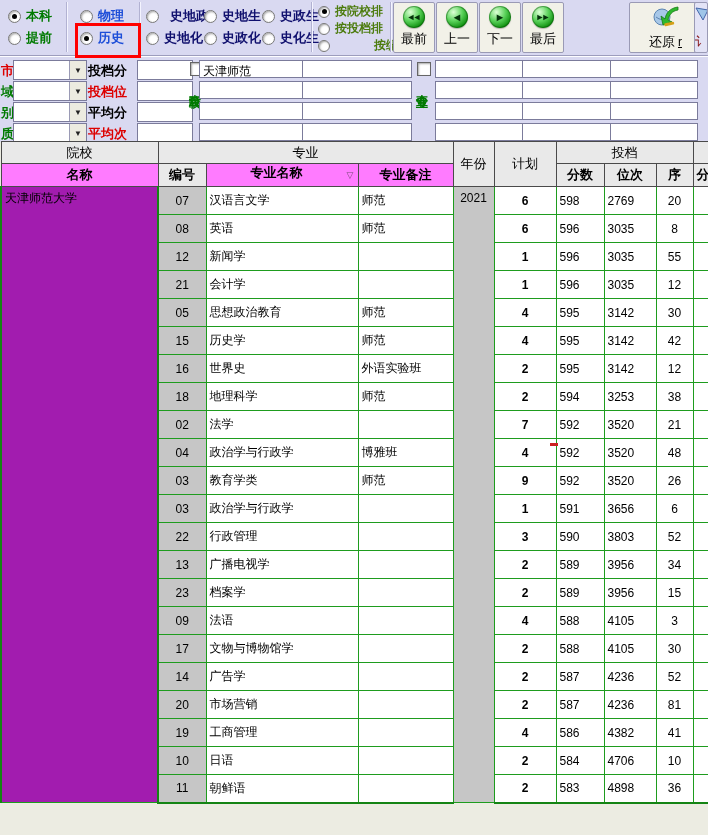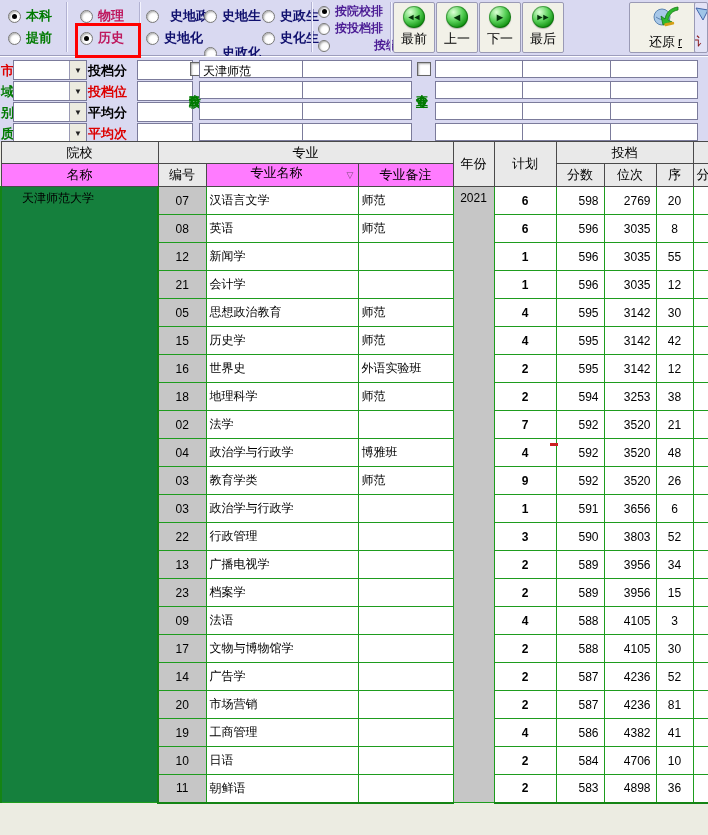--- a/index.html
+++ b/index.html
@@ -12,23 +12,23 @@
   .groove{position:absolute;top:2px;height:50px;width:0;
           border-left:1px solid #b2b2d2;border-right:1px solid #f4f4ff;}
   .radio-item{position:absolute;display:flex;align-items:center;gap:5px;white-space:nowrap;}
   .rb{width:11px;height:11px;border-radius:50%;background:#fff;flex:0 0 11px;
       border:1px solid #777;box-shadow:inset 1px 1px 2px #a9a9a9;position:relative;}
   .rb.sel::after{content:"";position:absolute;left:3px;top:3px;width:5px;height:5px;
       border-radius:50%;background:#000;}
   .rb.small{width:10px;height:10px;flex-basis:10px;}
   .rb.small.sel::after{left:2.5px;top:2.5px;}
   .lab-batch{color:#007a00;font-weight:bold;font-size:13px;}
-  .lab-subject{color:#be185d;font-weight:bold;font-size:13px;}
+  .lab-subject{color:#1d4ed8;font-weight:bold;font-size:13px;}
   .lab-combo{color:#10106e;font-weight:bold;font-size:13px;}
-  .lab-sort{color:#4c1d95;font-weight:bold;font-size:12px;}
+  .lab-sort{color:#4d7c0f;font-weight:bold;font-size:12px;}
   #subject-highlight{position:absolute;left:75px;top:23px;width:60px;height:29px;
       border:3px solid #f00;pointer-events:none;z-index:5;}
   .tbtn{position:absolute;top:2px;height:51px;background:#F2F1E8;
       border:1px solid #9a9ab5;border-radius:2px;display:flex;flex-direction:column;
       align-items:center;justify-content:flex-start;padding-top:3px;box-sizing:border-box;
       font-size:13px;color:#000;cursor:default;}
   .tbtn .cap{margin-top:2px;white-space:nowrap;}
   .tbtn .key{text-decoration:underline;margin-left:3px;font-size:12px;}
   .sphere{width:22px;height:22px;border-radius:50%;
       background:radial-gradient(circle at 34% 28%, #ddffd6 0%, #5ad25a 42%, #129212 74%, #0a660a 100%);
@@ -57,33 +57,33 @@
   .cb{position:absolute;width:12px;height:12px;background:#fff;border:1px solid #666;
       box-shadow:inset 1px 1px 2px #aaa;}
   .vlabel{position:absolute;writing-mode:vertical-rl;text-orientation:upright;
       font-size:12px;font-weight:bold;color:#007a00;letter-spacing:1px;line-height:14px;}
   
   #tablewrap{position:absolute;left:0;top:141px;width:708px;}
   table{border-collapse:collapse;table-layout:fixed;width:708px;}
   thead td{background:#E9E9E9;border:1px solid #4a4a4a;font-size:13px;color:#000;
       text-align:center;padding:0;overflow:hidden;white-space:nowrap;}
   thead tr.gr td{height:21px;}
-  thead tr.sr td{height:22px;}
+  thead tr.sr td{height:22px;font-weight:bold;}
   td.hmag{background:#FF7BFF;}
   .sortmark{float:right;margin-right:4px;font-size:9px;color:#7a4a7a;line-height:22px;}
   tbody td{border:1px solid #1E9C1E;font-size:12px;color:#000;background:#fff;
       height:28px;padding:0 3px;overflow:hidden;white-space:nowrap;box-sizing:border-box;}
   tbody tr:last-child td{border-bottom:2px solid #148414;}
-  td.cname{background:#15803d;vertical-align:top;padding:3px 2px 0 20px;
+  td.cname{background:#a21caf;vertical-align:top;padding:3px 2px 0 3px;
       border-left:2px solid #148414;border-right:2px solid #148414;}
   td.ccode{background:#C6C6C6;text-align:center;}
   td.cmajor,td.cnote{text-align:left;}
   td.cyear{background:#C6C6C6;vertical-align:top;text-align:center;padding-top:4px;}
   td.cplan{font-weight:bold;text-align:center;}
-  td.cscore,td.crank{text-align:right;padding-right:5px;}
+  td.cscore,td.crank{padding-right:5px;}
   td.cseq{text-align:center;}
   td.ccut{border-right:none;}
   #red-artifact{position:absolute;left:550px;top:443px;width:8px;height:3px;
       background:#cc2222;z-index:6;}
   #partial-btn{overflow:hidden;}
   #partial-btn .cap{color:#8a1a1a;}
 </style>
 </head>
 <body>
 
@@ -119,21 +119,21 @@
         <span class="lab-combo">史地生</span>
       </div>
       <div class="radio-item" style="left: 262px; top: 7px;">
         <span class="rb"></span>
         <span class="lab-combo">史政生</span>
       </div>
       <div class="radio-item" style="left: 146px; top: 29px;">
         <span class="rb"></span>
         <span class="lab-combo">史地化</span>
       </div>
-      <div class="radio-item" style="left: 204px; top: 44px;">
+      <div class="radio-item" style="left: 204px; top: 29px;">
         <span class="rb"></span>
         <span class="lab-combo">史政化</span>
       </div>
       <div class="radio-item" style="left: 262px; top: 29px;">
         <span class="rb"></span>
         <span class="lab-combo">史化生</span>
       </div>
     </div>
   <div id="grp-sort">
       <div class="radio-item" style="left: 318px; top: 3px;">

